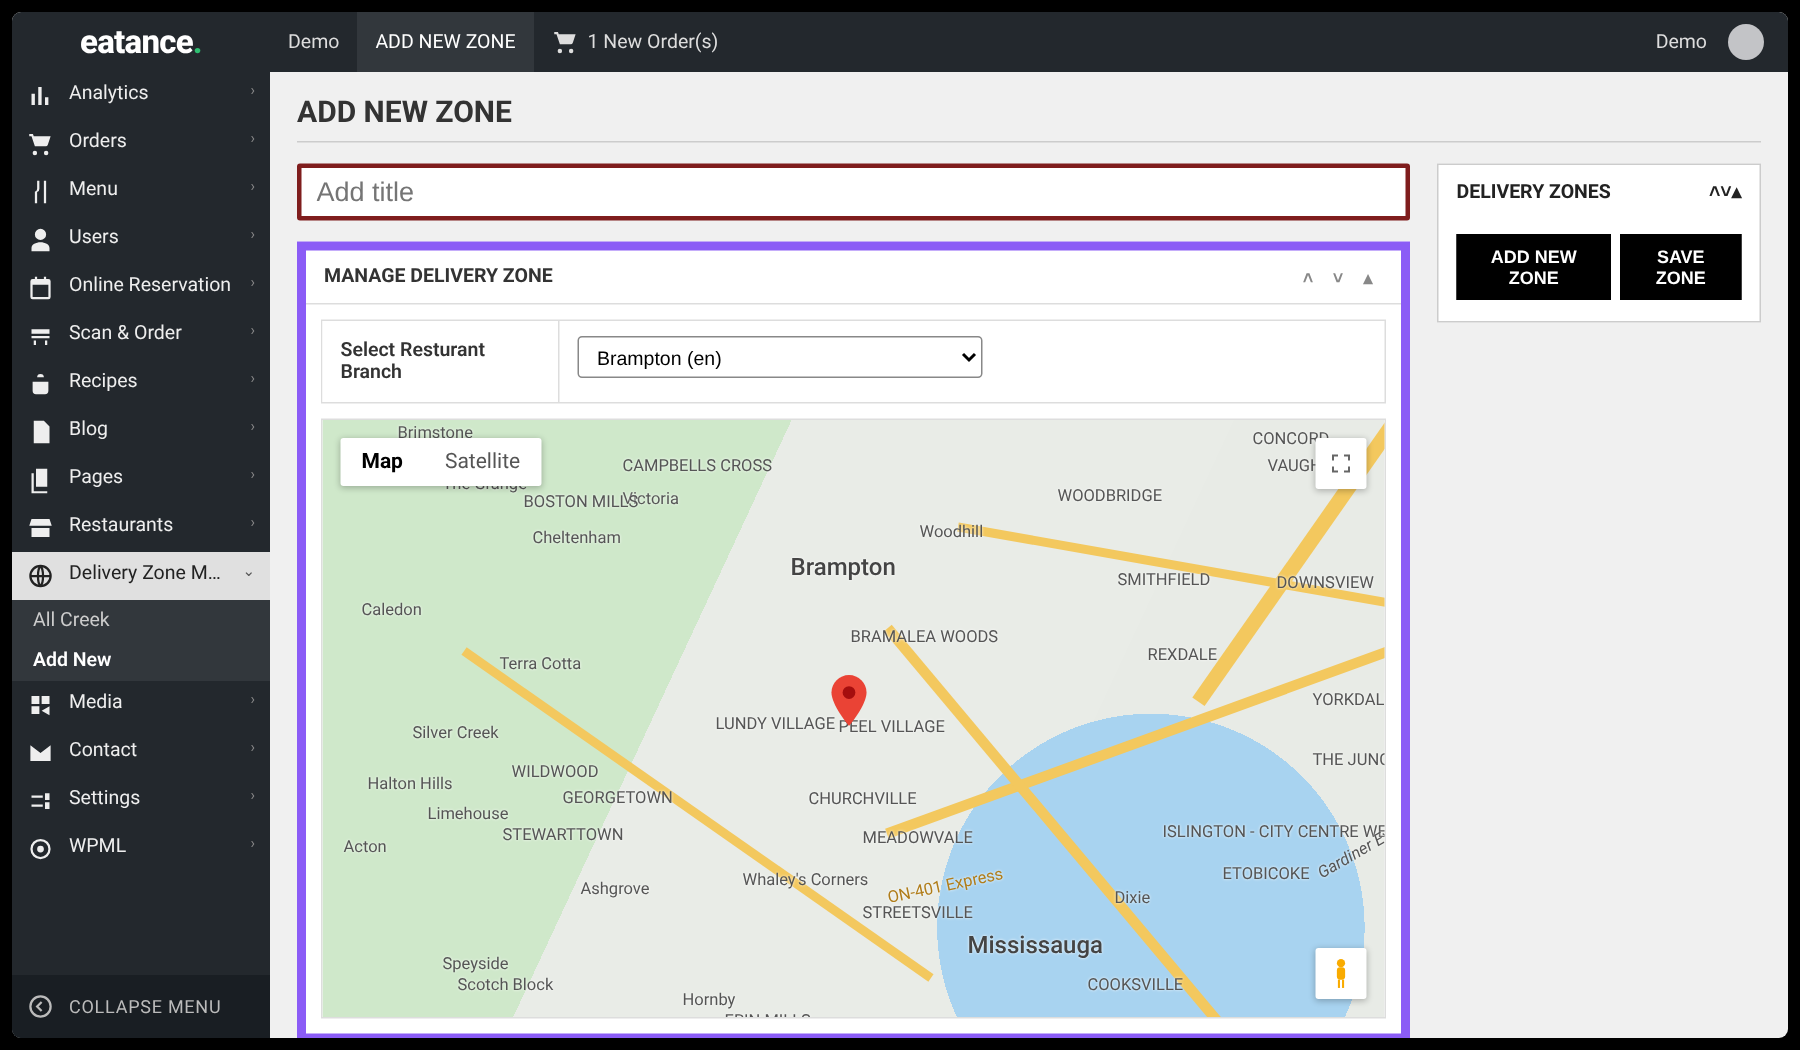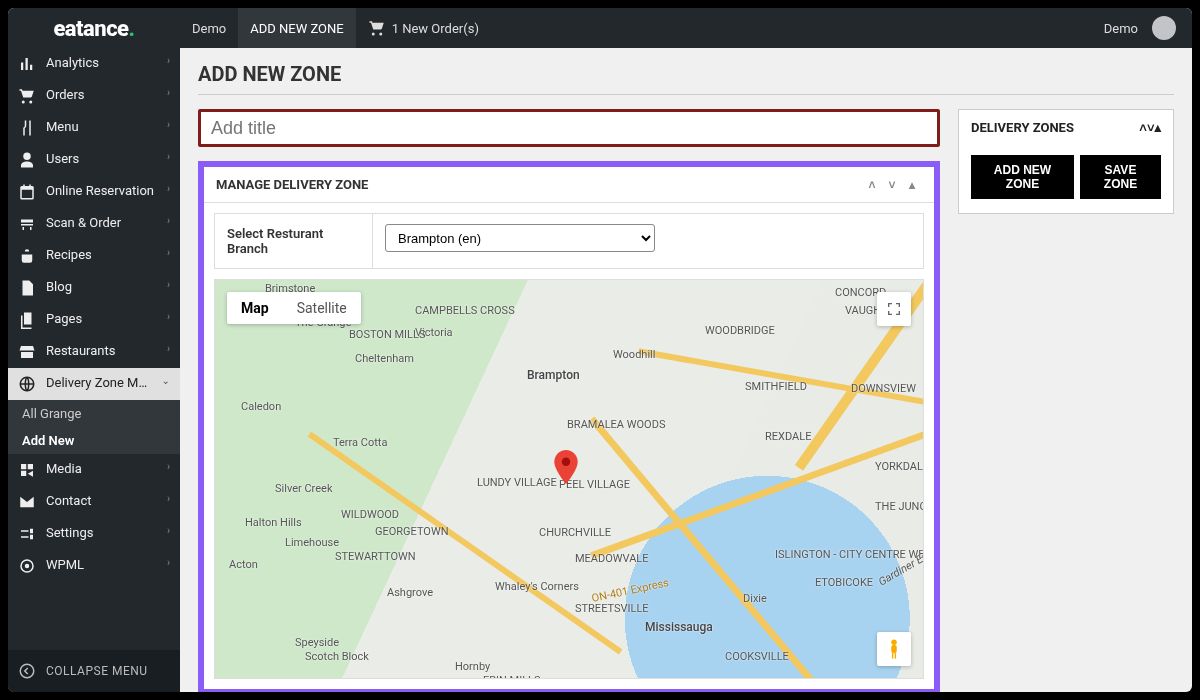--- a/index.html
+++ b/index.html
@@ -69,21 +69,21 @@
     radial-gradient(circle at 78% 85%, #a8d3f0 0 22%, transparent 22%),
     linear-gradient(115deg, #cfe8ca 0 35%, #e9ece7 35% 68%, #e8ebe6 68% 100%);
   }
   .road { position:absolute; background:#f3c85e; }
   .road.r1 { width:540px; height:7px; top:180px; left:360px; transform:rotate(-20deg);}
   .road.r2 { width:430px; height:7px; top:300px; left:300px; transform:rotate(50deg);}
   .road.r3 { width:480px; height:6px; top:110px; left:420px; transform:rotate(10deg);}
   .road.r4 { width:380px; height:6px; top:260px; left:60px; transform:rotate(35deg);}
   .road.r5 { width:300px; height:10px; top:60px; left:520px; transform:rotate(-55deg);}
   .map-label { position:absolute; color:#555; font-size:11px; text-shadow:0 0 2px #fff; white-space:nowrap; }
-  .map-city { font-size:12px; color:#444; font-weight:500; }
+  .map-city { font-size:16px; color:#444; font-weight:500; }
   .pin { position:absolute; left:338px; top:170px; }
   .pin svg { width:26px; height:34px; }
 
   .map-type { position:absolute; top:12px; left:12px; background:#fff; border-radius:2px; display:flex; box-shadow:0 1px 4px rgba(0,0,0,0.25); font-size:14px; }
   .map-type div { padding:8px 14px; cursor:pointer; color:#555; }
   .map-type div.active { font-weight:700; color:#000; }
   .fullscreen-ctl { position:absolute; top:12px; right:12px; width:34px; height:34px; background:#fff; border-radius:2px; box-shadow:0 1px 4px rgba(0,0,0,0.25); display:flex; align-items:center; justify-content:center; cursor:pointer; color:#666; }
   .pegman-box { position:absolute; bottom:12px; right:12px; width:34px; height:34px; background:#fff; border-radius:2px; box-shadow:0 1px 4px rgba(0,0,0,0.25); display:flex; align-items:center; justify-content:center; cursor:grab; }
   .pegman-box svg { width:18px; height:22px; }
 
@@ -225,21 +225,21 @@
           <span class="mi-icon">
             <svg viewBox="0 0 24 24">
               <circle cx="12" cy="12" r="9" fill="none" stroke="currentColor" stroke-width="2"></circle>
               <path d="M3 12h18M12 3c3 3 3 15 0 18M12 3c-3 3-3 15 0 18" fill="none" stroke="currentColor" stroke-width="2"></path>
             </svg>
           </span>
           <span class="label">Delivery Zone Manager</span>
           <span class="chev">⌄</span>
         </div>
       <div class="submenu">
-        <div class="sub-item">All Grange</div>
+        <div class="sub-item">All Creek</div>
         <div class="sub-item active">Add New</div>
       </div>
       <div class="menu-item">
           <span class="mi-icon">
             <svg viewBox="0 0 24 24">
               <path d="M4 4h7v7H4zm9 0h7v7h-7zM4 13h7v7H4zm9 4l7-4v8z"></path>
             </svg>
           </span>
           <span class="label">Media</span>
           <span class="chev">›</span>

